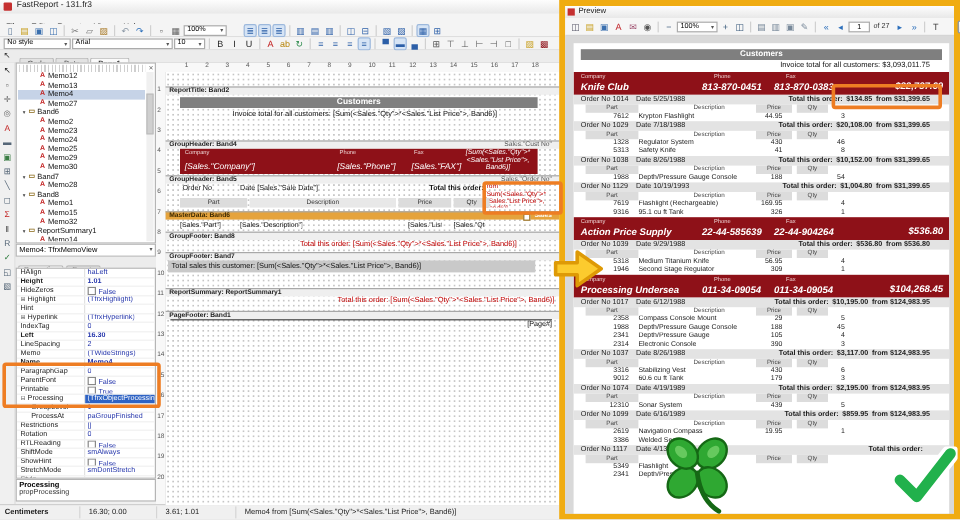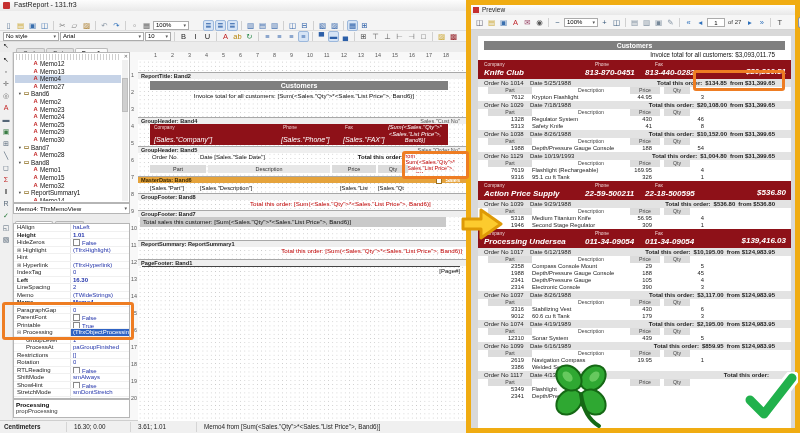--- a/index.html
+++ b/index.html
@@ -602,22 +602,22 @@
       <div id="ppage">
         <div id="prt">Customers</div>
         <div id="prtotal">Invoice total for all customers: $3,093,011.75</div>
         <div id="pgroups">
             <div class="cband">
               <span class="clab l1">Company</span>
               <span class="clab l2">Phone</span>
               <span class="clab l3">Fax</span>
               <span class="cval v1">Knife Club</span>
               <span class="cval v2">813-870-0451</span>
-              <span class="cval v3">813-440-0282</span>
-              <span class="cval v4">$20,210.51</span>
+              <span class="cval v3">813-870-0383</span>
+              <span class="cval v4">$22,737.69</span>
             </div>
             <div class="ohdr">
               <span class="ono">Order No 1014</span>
               <span class="odate">Date 5/25/1988</span>
               <div class="otot"><span class="otl">Total this order:</span><span class="oamt">$134.85</span><span class="ofrom">from $31,399.65</span></div>
             </div>
             <div class="pcolhdr">
               <span class="c0">Part</span>
               <span class="c1">Description</span>
               <span class="c2">Price</span>
@@ -690,22 +690,22 @@
               <span class="c0">9316</span>
               <span class="c1">95.1 cu ft Tank</span>
               <span class="c2">326</span>
               <span class="c3">1</span>
             </div>
             <div class="cband">
               <span class="clab l1">Company</span>
               <span class="clab l2">Phone</span>
               <span class="clab l3">Fax</span>
               <span class="cval v1">Action Price Supply</span>
-              <span class="cval v2">22-59-500211</span>
-              <span class="cval v3">22-18-500595</span>
+              <span class="cval v2">22-44-585639</span>
+              <span class="cval v3">22-44-904264</span>
               <span class="cval v4">$536.80</span>
             </div>
             <div class="ohdr">
               <span class="ono">Order No 1039</span>
               <span class="odate">Date 9/29/1988</span>
               <div class="otot"><span class="otl">Total this order:</span><span class="oamt">$536.80</span><span class="ofrom">from $536.80</span></div>
             </div>
             <div class="pcolhdr">
               <span class="c0">Part</span>
               <span class="c1">Description</span>
@@ -724,21 +724,21 @@
               <span class="c2">309</span>
               <span class="c3">1</span>
             </div>
             <div class="cband">
               <span class="clab l1">Company</span>
               <span class="clab l2">Phone</span>
               <span class="clab l3">Fax</span>
               <span class="cval v1">Processing Undersea</span>
               <span class="cval v2">011-34-09054</span>
               <span class="cval v3">011-34-09054</span>
-              <span class="cval v4">$139,416.03</span>
+              <span class="cval v4">$104,268.45</span>
             </div>
             <div class="ohdr">
               <span class="ono">Order No 1017</span>
               <span class="odate">Date 6/12/1988</span>
               <div class="otot"><span class="otl">Total this order:</span><span class="oamt">$10,195.00</span><span class="ofrom">from $124,983.95</span></div>
             </div>
             <div class="pcolhdr">
               <span class="c0">Part</span>
               <span class="c1">Description</span>
               <span class="c2">Price</span>

